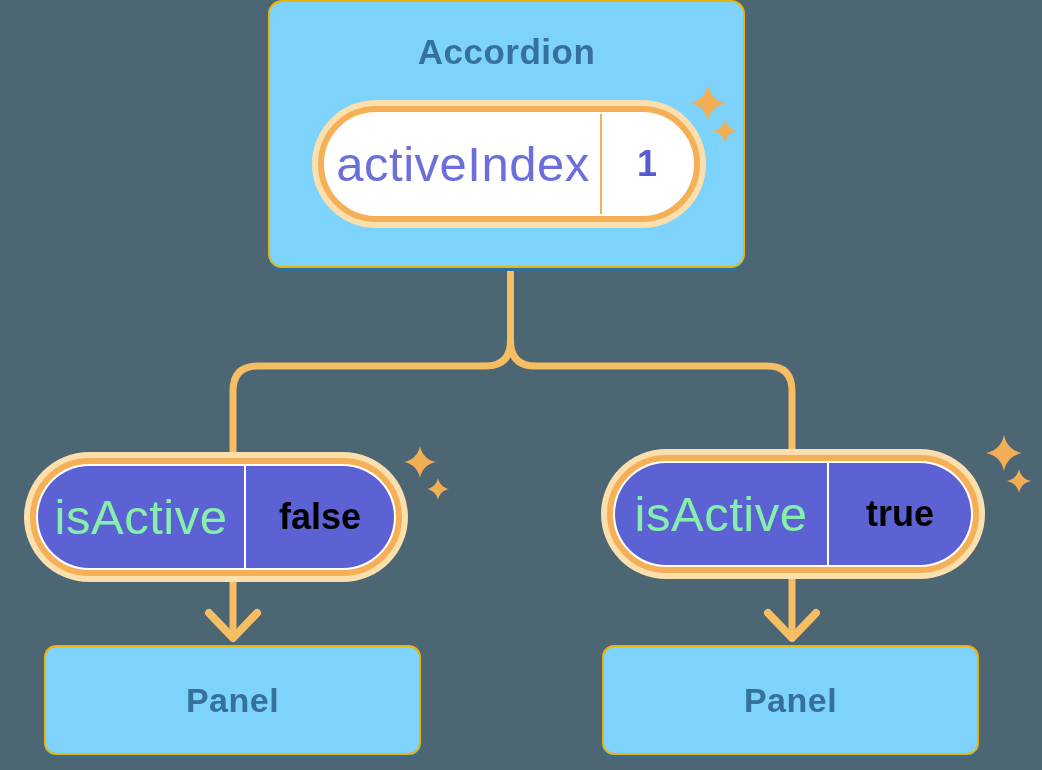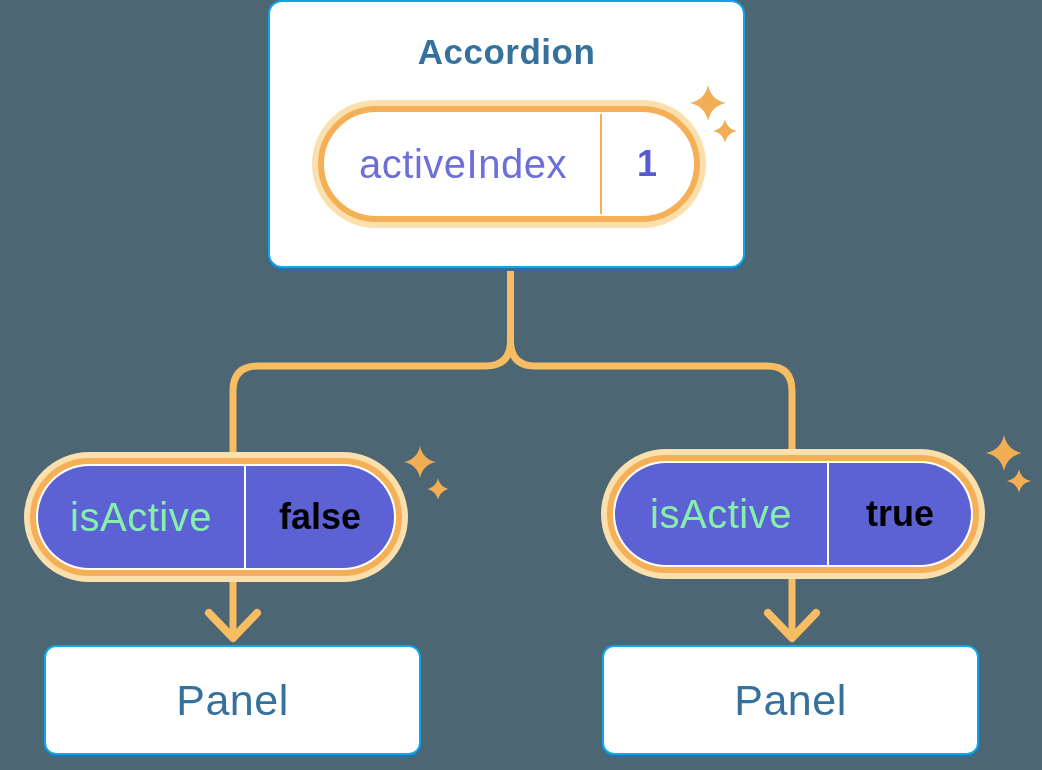--- a/index.html
+++ b/index.html
@@ -4,22 +4,22 @@
 <style>
   html,body { margin:0; padding:0; background:#4C6674; }
   .canvas {
     position:relative; width:1042px; height:770px;
     background:#4C6674; overflow:hidden;
     font-family:"Liberation Sans", sans-serif;
   }
   svg.connectors { position:absolute; left:0; top:0; z-index:1; }
 
   .card {
-    position:absolute; background:#ffffff;
-    border:2px solid #0ea5e9; box-shadow:0 3px 0 #2E6F9E;
+    position:absolute; background:#7dd3fc;
+    border:2px solid #eab308; box-shadow:0 3px 0 #2E6F9E;
     z-index:2; box-sizing:content-box;
   }
   .accordion-card { left:268px; top:0; width:473px; height:264px; border-radius:14px; }
   .card-title {
     margin-top:30px; text-align:center;
     font-size:35px; font-weight:600; color:#35719C; letter-spacing:0.5px;
   }
 
   .pill {
     position:absolute; z-index:2;
@@ -29,21 +29,21 @@
   }
   .pill-body {
     height:100%; border-radius:999px; overflow:hidden;
     display:flex; align-items:stretch;
   }
   .white-pill  .pill-body { background:#ffffff; }
   .purple-pill .pill-body { background:#5C62D4; }
 
   .pill-label {
     flex:1; display:flex; align-items:center; justify-content:center;
-    font-size:40px; letter-spacing:0.5px;
+    font-size:49px; letter-spacing:0.5px;
   }
   .white-pill  .pill-label { color:#6B6EDB; }
   .purple-pill .pill-label { color:#86efac; }
 
   .pill-divider { width:2px; }
   .white-pill  .pill-divider { background:#F5B057; }
   .purple-pill .pill-divider { background:#ffffff; }
 
   .pill-value {
     display:flex; align-items:center; justify-content:center;
@@ -55,21 +55,21 @@
   .pill-right .pill-value { width:142px; }
 
   .state-pill { left:48px; top:104px; width:382px; height:116px; }
   .pill-left  { left:30px;  top:458px; width:372px; height:118px; }
   .pill-right { left:607px; top:455px; width:372px; height:118px; }
 
   .panel-card {
     width:373px; height:106px; border-radius:12px;
     display:flex; align-items:center; justify-content:center;
   }
-  .panel-label { font-size:43px; font-weight:400; color:#35719C; letter-spacing:0.5px; }
+  .panel-label { font-size:34px; font-weight:700; color:#35719C; letter-spacing:0.5px; }
   .panel-left  { left:44px;  top:645px; }
   .panel-right { left:602px; top:645px; }
 
   .sparkle { position:absolute; z-index:3; }
 </style>
 </head>
 <body>
 
 <div class="canvas">
 

